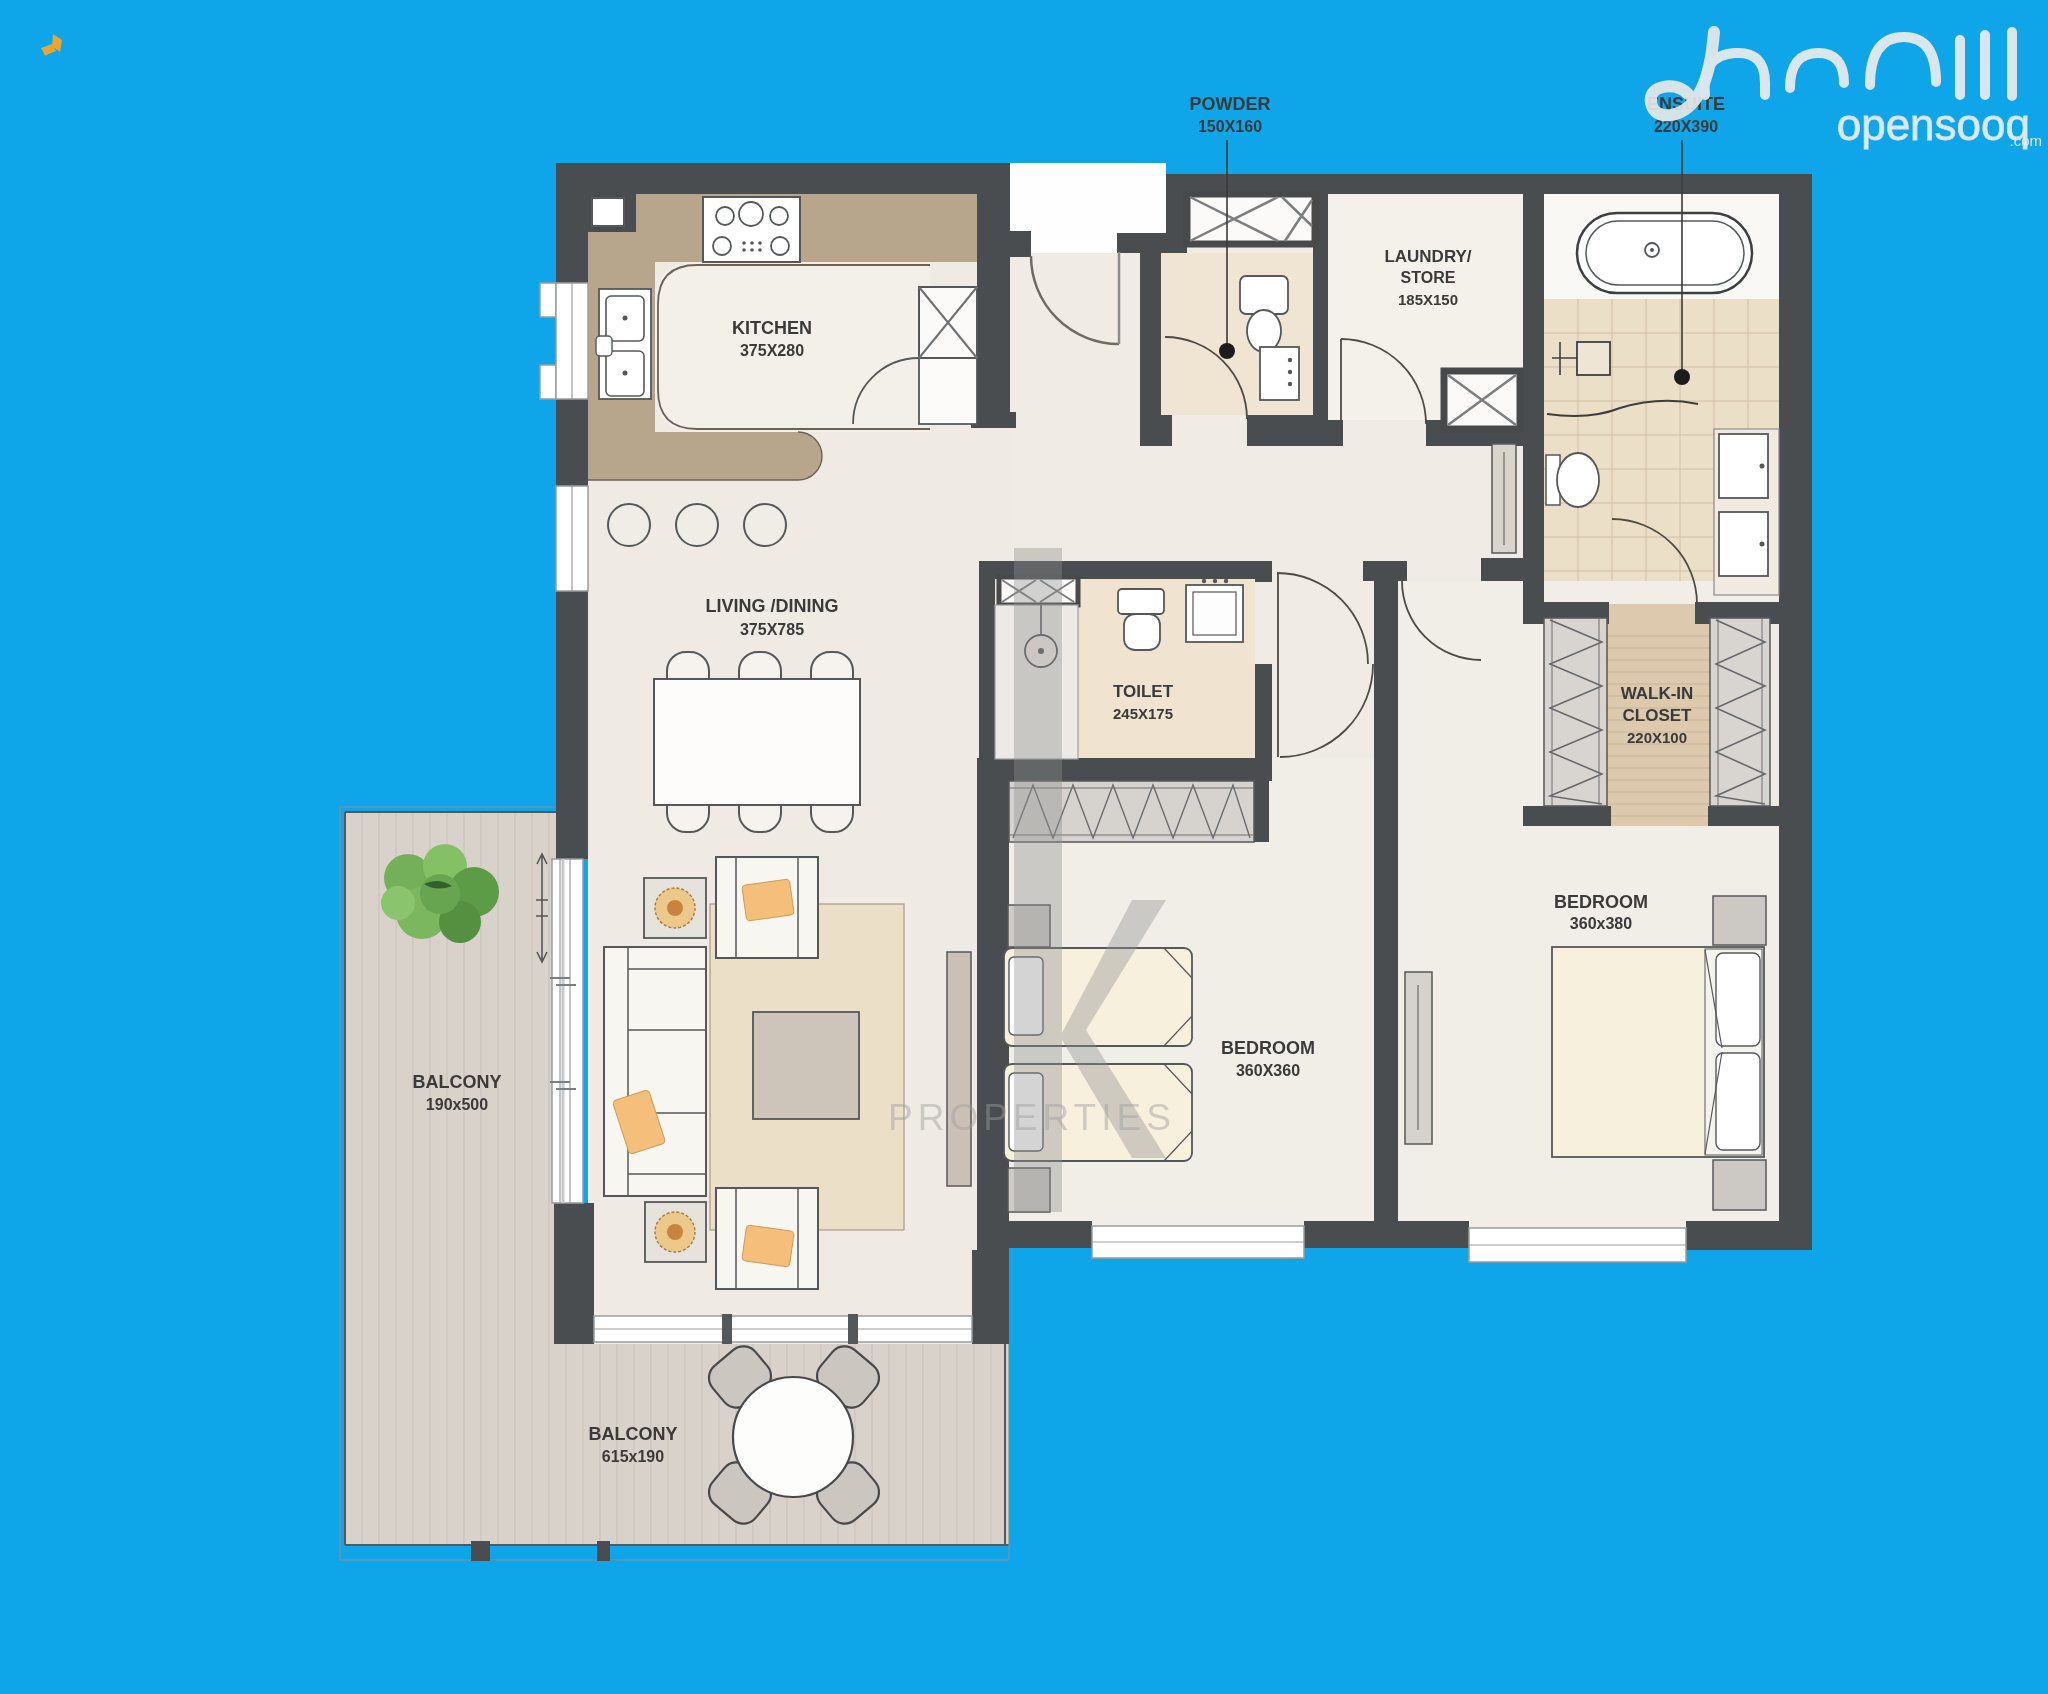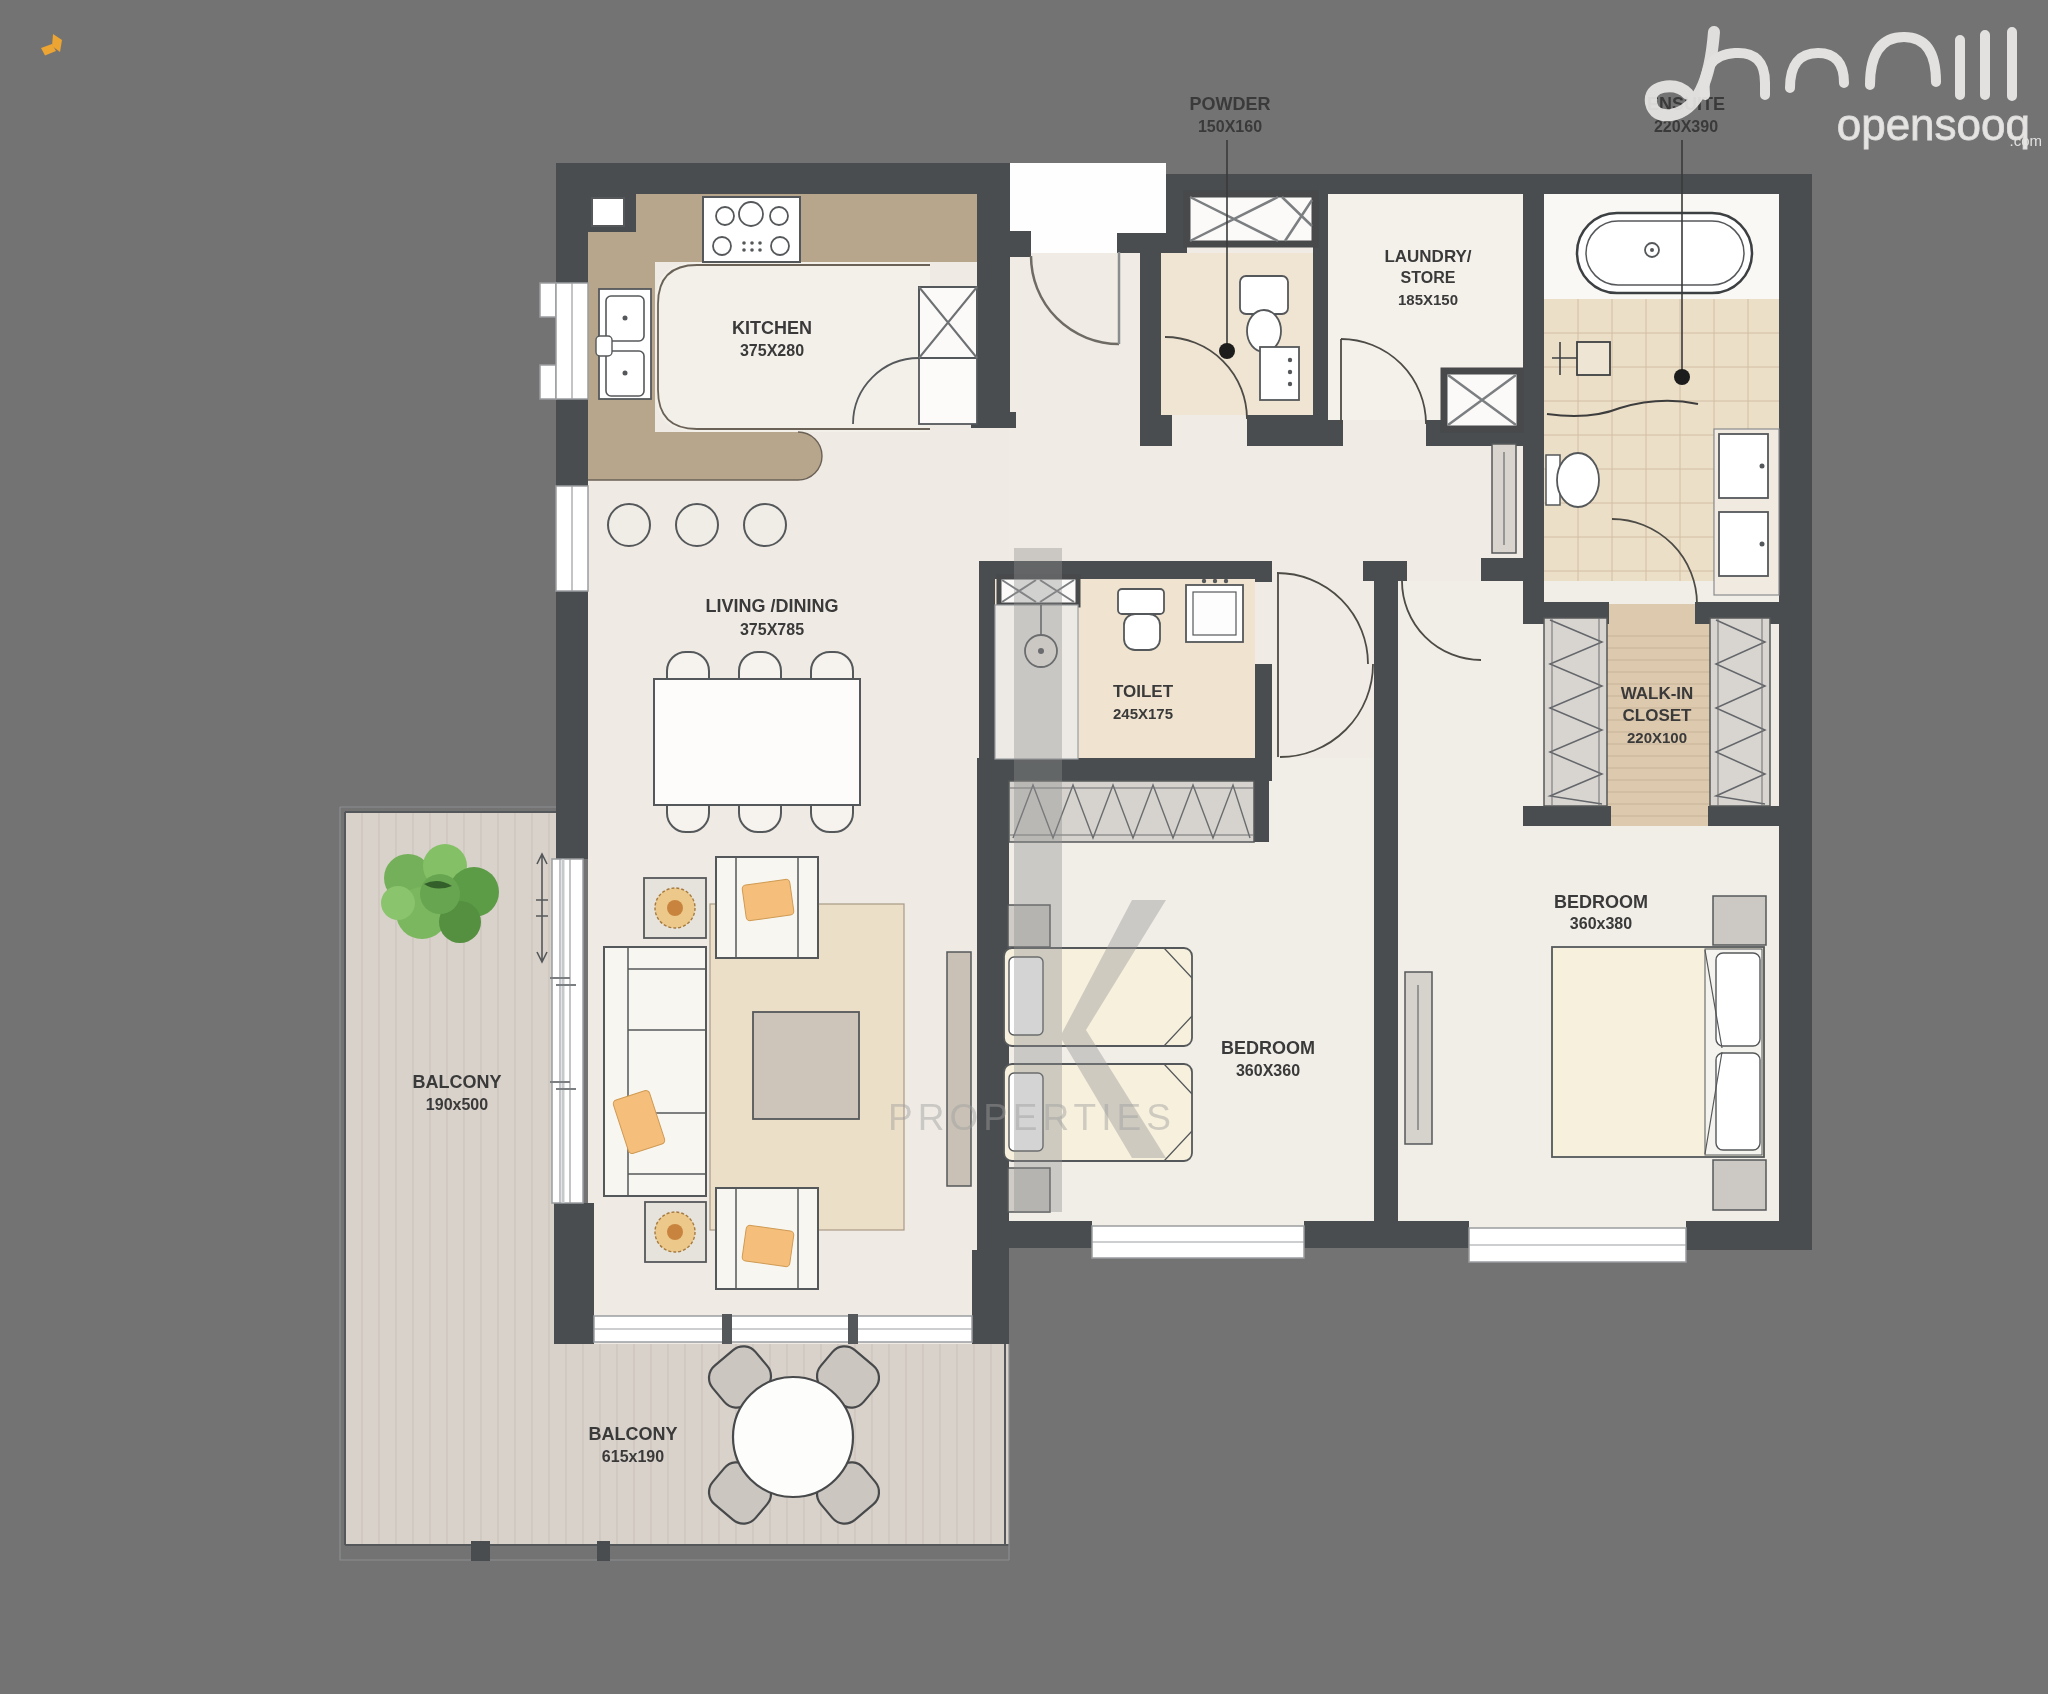--- a/index.html
+++ b/index.html
@@ -1,16 +1,16 @@
 <!DOCTYPE html>
 <html><head>
 <meta charset="utf-8">
 <style>
 html,body{margin:0;padding:0;background:#ffffff;}
-#page{position:relative;width:2048px;height:1694px;background:#737373;overflow:hidden;}
+#page{position:relative;width:2048px;height:1694px;background:#0ea5e9;overflow:hidden;}
 svg{position:absolute;top:0;left:0;}
 text{font-family:"Liberation Sans", sans-serif;fill:#3a3a3a;font-weight:bold;}
 </style>
 </head>
 <body>
 <div id="page">
 <svg width="2048" height="1694" viewBox="0 0 2048 1694">
 
 <rect x="588" y="174" width="421" height="1170" fill="#efebe4"></rect>
 

